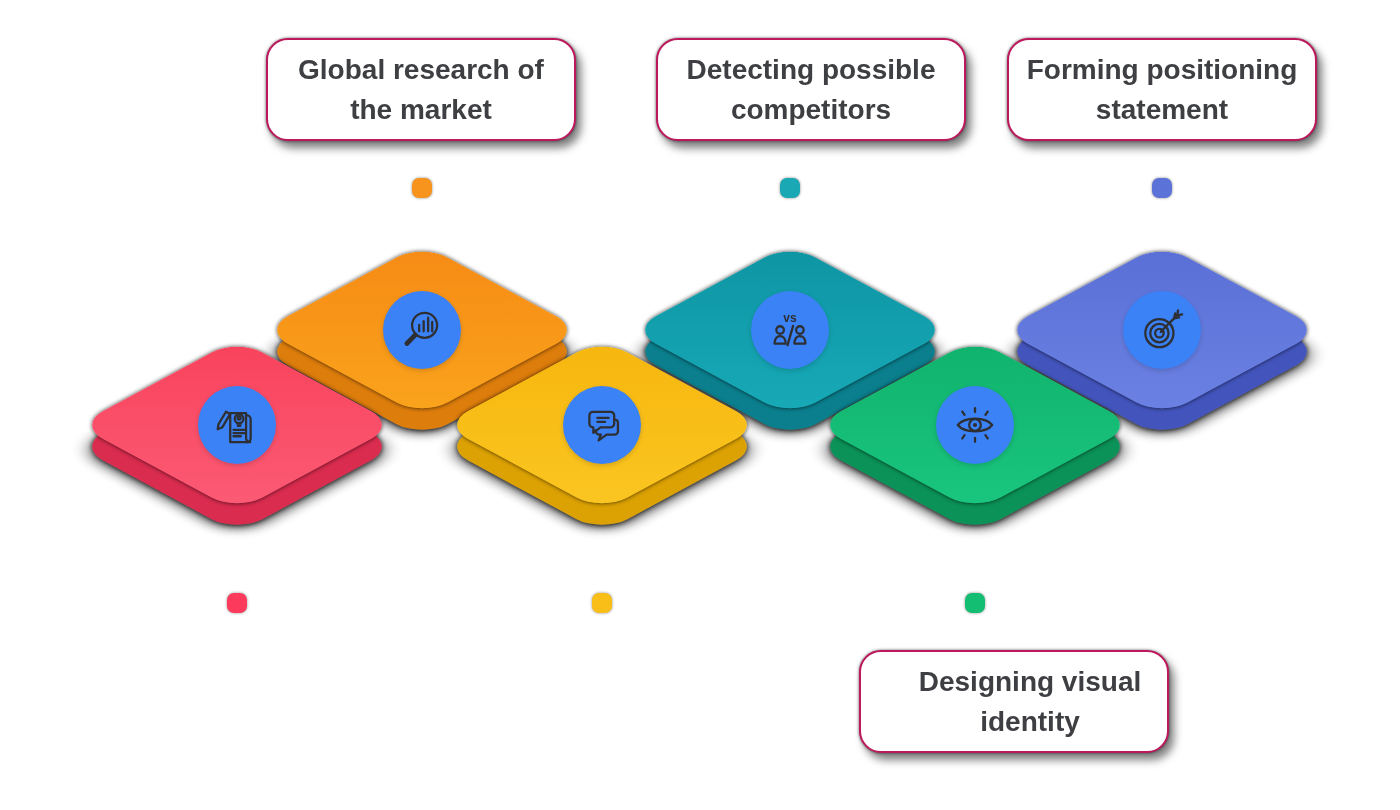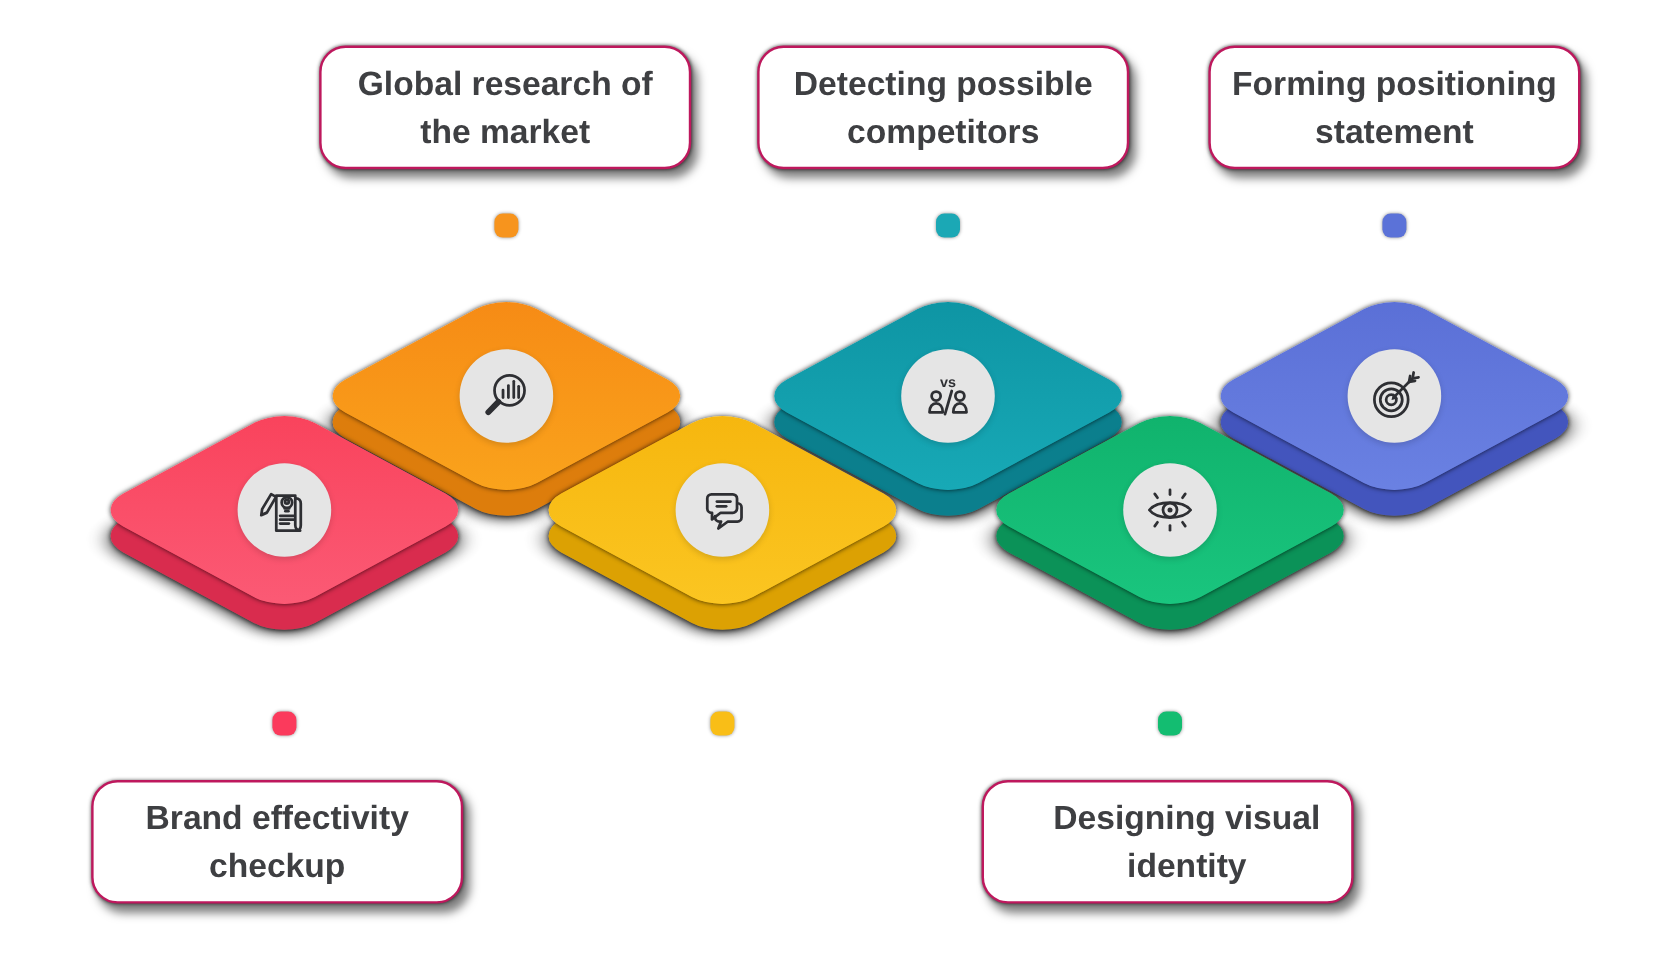--- a/index.html
+++ b/index.html
@@ -10,21 +10,21 @@
   
   .tile-wrap { position:absolute; width:226px; height:226px; }
   .tile-scale { position:absolute; inset:0; transform:scaleY(0.54); transform-origin:center; }
   .tile-layer { position:absolute; left:0; top:0; width:226px; height:226px;
                 border-radius:36px; transform:rotate(45deg); }
   .tile-shadow { top:46px; background:#000; opacity:.82; filter:blur(9px); }
   .tile-side   { top:40px; box-shadow:0 0 6px rgba(0,0,0,.85); }
   .tile-face   { box-shadow:0 0 5px rgba(0,0,0,.78); }
 
   .badge { position:absolute; left:50%; top:50%; width:78px; height:78px; margin:-39px 0 0 -39px;
-           background:#e5e5e5; border-radius:50%; display:flex; align-items:center; justify-content:center;
+           background:#3b82f6; border-radius:50%; display:flex; align-items:center; justify-content:center;
            box-shadow:0 2px 5px rgba(0,0,0,.15); }
   .badge svg { width:50px; height:50px; }
 
   
   .callout-box { position:absolute; width:310px; height:103px; background:#ffffff;
                  border:2px solid #be185d; border-radius:22px;
                  box-shadow:0 0 3px rgba(0,0,0,.6), 5px 7px 8px rgba(0,0,0,.5);
                  display:flex; align-items:center; justify-content:center; text-align:center;
                  font-size:28px; font-weight:600; color:#3e3f42; line-height:1.4;
                  white-space:pre-line; z-index:1; }
@@ -139,26 +139,24 @@
           <path d="M34 14.2 l2.2-3.1"></path>
      <path d="M14 33.8 l-2.2 3.1"></path>
           <path d="M24 36.4 v3.7"></path>
           <path d="M34 33.8 l2.2 3.1"></path>
         </svg>
       </div>
     </div>
     <div class="callout-box" style="left: 266px; top: 38px;"><span>Global research of
 the market</span></div>
     <div class="dot" style="left: 412px; top: 178px; background: rgb(247, 148, 29);"></div>
-    <div class="callout-box" style="left: 631px; top: 38px;"><span>Detecting possible
+    <div class="callout-box" style="left: 656px; top: 38px;"><span>Detecting possible
 competitors</span></div>
     <div class="dot" style="left: 780px; top: 178px; background: rgb(27, 168, 181);"></div>
     <div class="callout-box" style="left: 1007px; top: 38px; text-align: center;"><span>Forming positioning
 statement</span></div>
     <div class="dot" style="left: 1152px; top: 178px; background: rgb(91, 114, 216);"></div>
-    <div class="callout-box" style="left: 76px; top: 650px;"><span>Brand effectivity
-checkup</span></div>
     <div class="dot" style="left: 227px; top: 593px; background: rgb(251, 58, 92);"></div>
     <div class="dot" style="left: 592px; top: 593px; background: rgb(249, 190, 23);"></div>
-    <div class="callout-box" style="left: 818px; top: 650px; padding-left: 32px;"><span>Designing visual
+    <div class="callout-box" style="left: 859px; top: 650px; padding-left: 32px;"><span>Designing visual
 identity</span></div>
     <div class="dot" style="left: 965px; top: 593px; background: rgb(19, 189, 113);"></div>
   </div>
 
 </body></html>

